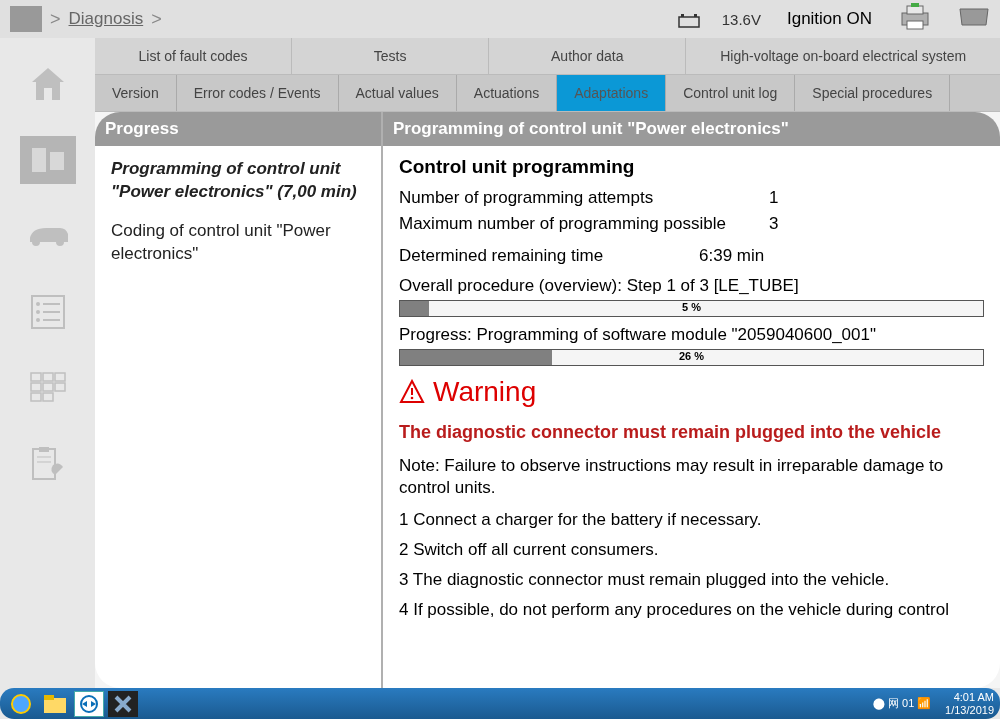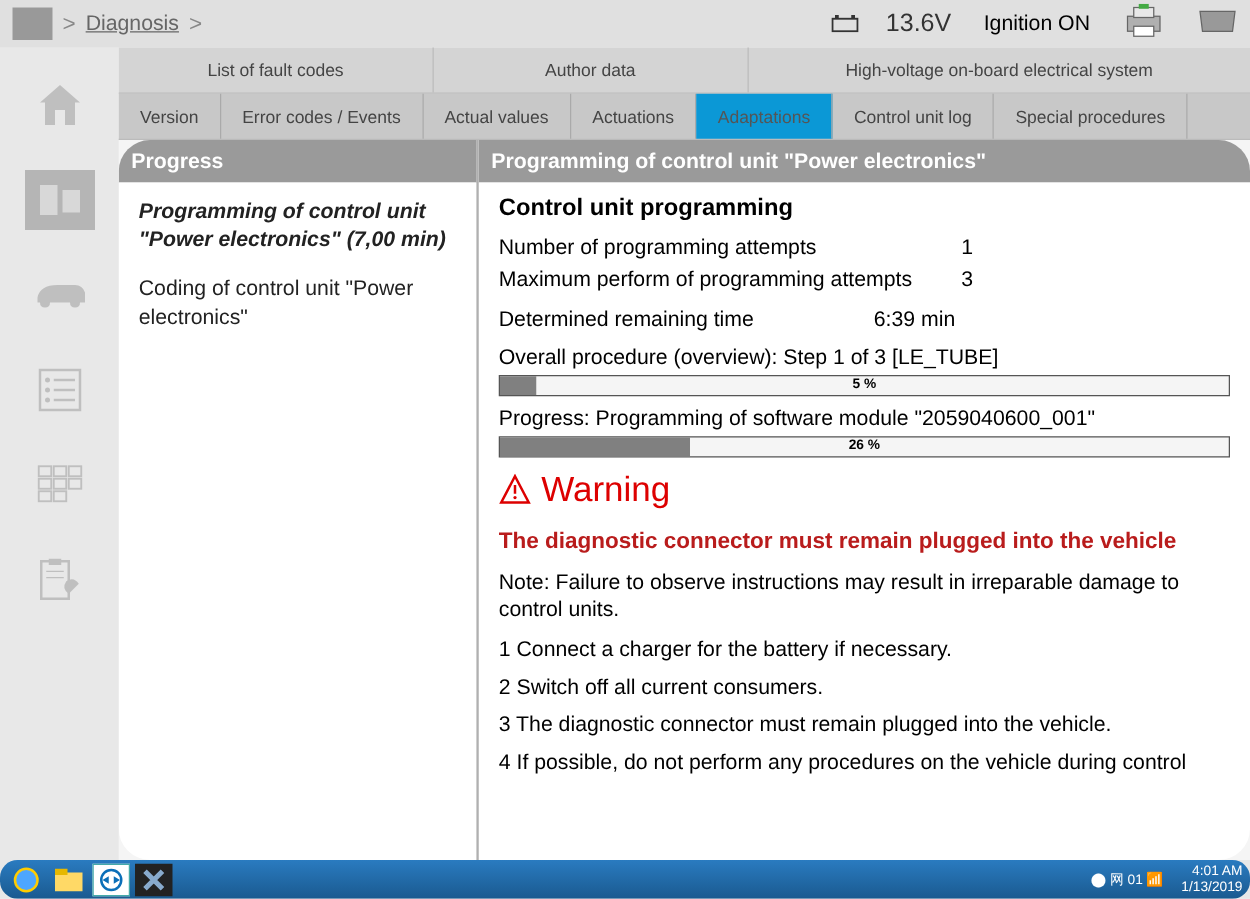--- a/index.html
+++ b/index.html
@@ -4,21 +4,21 @@
   <style>
     * { margin: 0; padding: 0; box-sizing: border-box; font-family: Arial, sans-serif; }
     body { width: 1000px; height: 719px; background: #e8e8e8; overflow: hidden; position: relative; }
     
     .topbar { height: 38px; background: #e0e0e0; display: flex; align-items: center; padding: 0 10px; gap: 8px; }
     .topbar .box-icon { width: 32px; height: 26px; background: #999; }
     .topbar .bc-sep { color: #888; font-size: 18px; }
     .topbar .bc-link { color: #666; text-decoration: underline; font-size: 17px; }
     .topbar .bc-current { color: #888; font-size: 17px; }
     .topbar .spacer { flex: 1; }
-    .topbar .voltage-wrap { display: flex; align-items: center; gap: 22px; color: #333; font-size: 20px; }
+    .topbar .voltage-wrap { display: flex; align-items: flex-end; gap: 22px; color: #333; font-size: 15px; }
     .topbar .ignition { font-size: 17px; margin-left: 18px; }
     .topbar .printer-icon, .topbar .disk-icon { margin-left: 18px; }
     
     .main-area { display: flex; height: 650px; }
     .left-rail { width: 95px; background: #e8e8e8; display: flex; flex-direction: column; align-items: center; padding-top: 22px; gap: 28px; }
     .left-rail .rail-item { width: 56px; height: 48px; display: flex; align-items: center; justify-content: center; color: #999; }
     .left-rail .rail-item.active { background: #b5b5b5; color: #ddd; }
     
     .content { flex: 1; background: #f5f5f5; display: flex; flex-direction: column; }
     .tabrow1, .tabrow2 { display: flex; background: #d4d4d4; border-bottom: 1px solid #bbb; }
@@ -139,20 +139,21 @@
           <line x1="8" y1="12" x2="22" y2="12" stroke="#bfbfbf"></line>
           <line x1="8" y1="17" x2="22" y2="17" stroke="#bfbfbf"></line>
           <path d="M24 20 Q30 16 34 22 L30 26 L26 30 Q20 26 24 20" fill="#bfbfbf"></path>
         </svg>
     </div>
   </div>
 
   <div class="content">
     <div class="tabrow1">
       <div class="tab1">List of fault codes</div>
+      <div class="tab1">Tests</div>
       <div class="tab1">Author data</div>
       <div class="tab1" style="flex:1.6">High-voltage on-board electrical system</div>
     </div>
     <div class="tabrow2">
       <div class="tab2">Version</div>
       <div class="tab2">Error codes / Events</div>
       <div class="tab2">Actual values</div>
       <div class="tab2">Actuations</div>
       <div class="tab2 active">Adaptations</div>
       <div class="tab2">Control unit log</div>
@@ -170,21 +171,21 @@
 
       <div class="panel-right">
         <div class="hdr">Programming of control unit "Power electronics"</div>
         <div class="body">
           <div class="section-title">Control unit programming</div>
           <div class="kv">
               <span class="k">Number of programming attempts</span>
               <span class="v">1</span>
             </div>
           <div class="kv">
-              <span class="k">Maximum perform of programming attempts</span>
+              <span class="k">Maximum number of programming possible</span>
               <span class="v">3</span>
             </div>
           <div class="kv" style="margin-top:12px">
               <span class="k" style="width:300px">Determined remaining time</span>
               <span class="v">6:39 min</span>
             </div>
           <div class="overview">Overall procedure (overview): Step 1 of 3 [LE_TUBE]</div>
           <div class="pbar">
             <div class="fill" style="width: 5%;"></div>
             <span class="pct">5 %</span>

